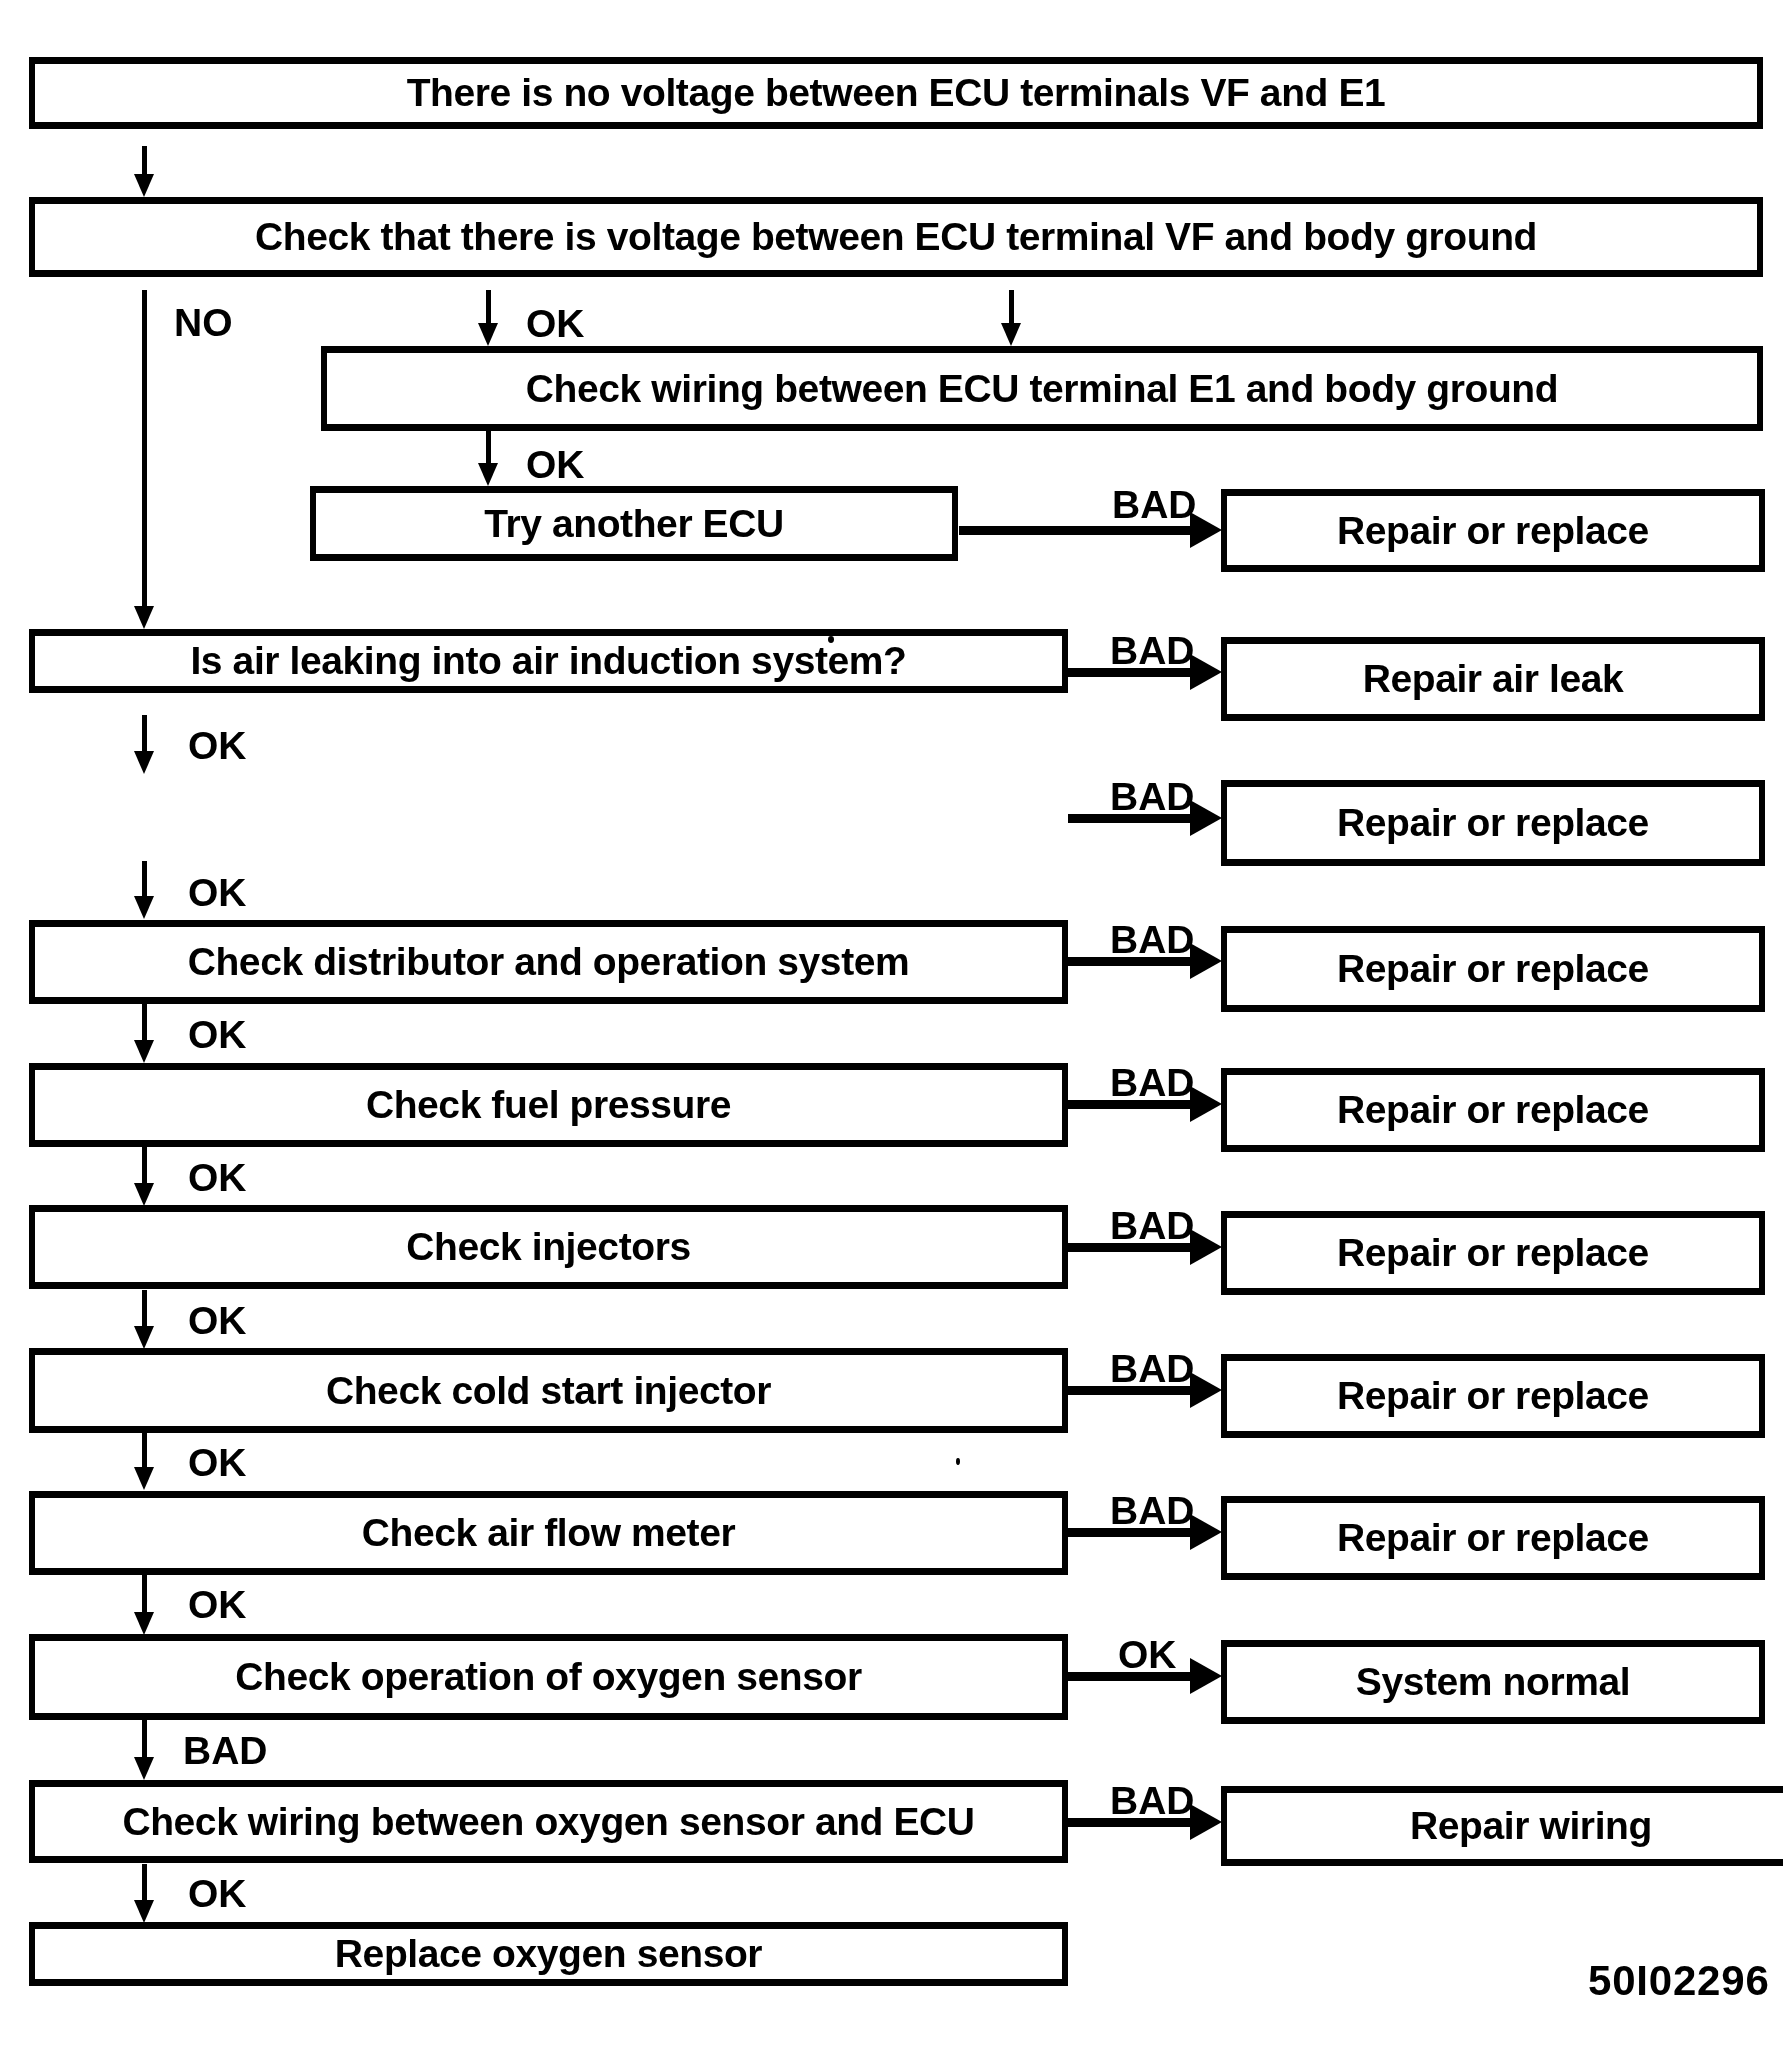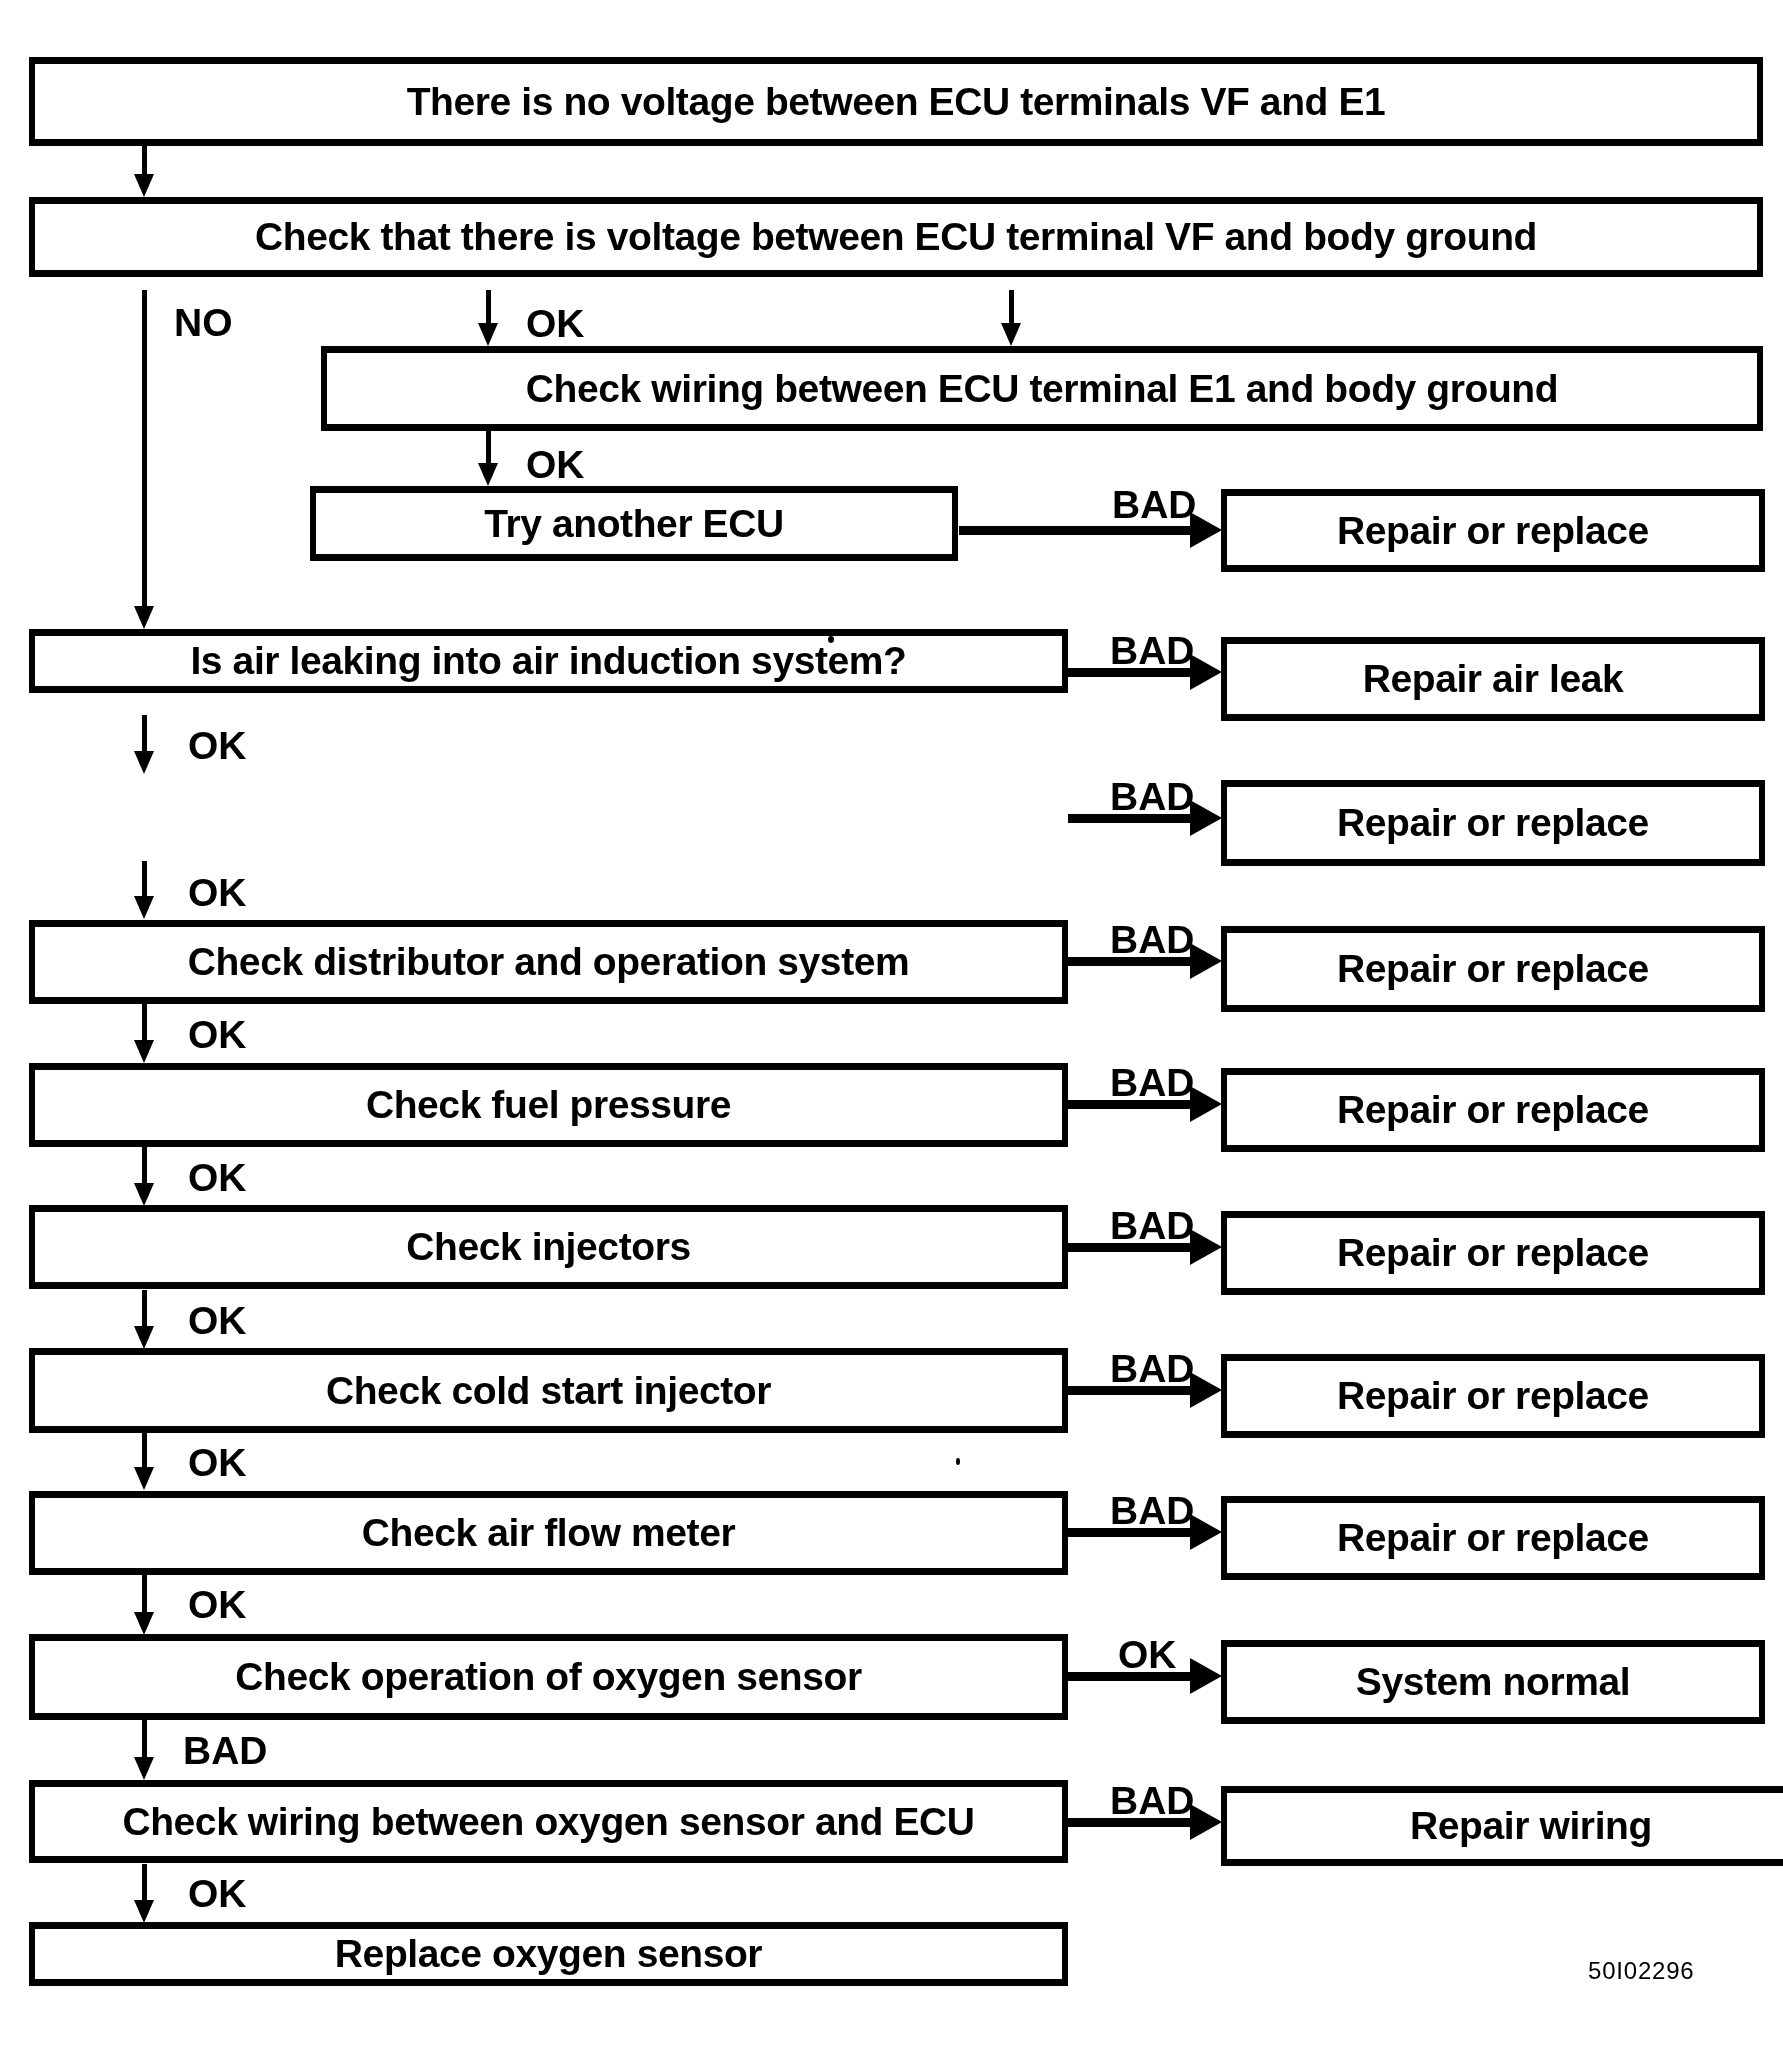--- a/index.html
+++ b/index.html
@@ -55,32 +55,32 @@
     content:"";position:absolute;left:0;top:15.3px;height:8.4px;
     width:calc(100% - 29px);background:#000;
   }
   .harrow::after{
     content:"";position:absolute;right:0;top:0.8px;width:0;height:0;
     border-top:18.3px solid transparent;border-bottom:18.3px solid transparent;
     border-left:32px solid #000;
   }
   .figcode{
     position:absolute;
-    font-size:24px;
-    font-weight:400;
+    font-size:42px;
+    font-weight:700;
     letter-spacing:0.8px;
   }
   .noise{position:absolute;background:#000;border-radius:50%;}
 </style>
 </head>
 <body>
 
 <div class="stage">
 
-  <div class="box" style="left:29px;top:57px;width:1734px;height:89px">There is no voltage between ECU terminals VF and E1</div>
+  <div class="box" style="left:29px;top:57px;width:1734px;height:72px">There is no voltage between ECU terminals VF and E1</div>
 
   <div class="varrow" style="left:144px;top:146px;height:51px"></div>
 
   <div class="box" style="left:29px;top:197px;width:1734px;height:80px">Check that there is voltage between ECU terminal VF and body ground</div>
 
   <div class="lbl" style="left:174px;top:303px">NO</div>
   <div class="varrow" style="left:144px;top:290px;height:339px"></div>
 
   <div class="lbl" style="left:526px;top:304px">OK</div>
   <div class="varrow" style="left:488px;top:290px;height:56px"></div>

